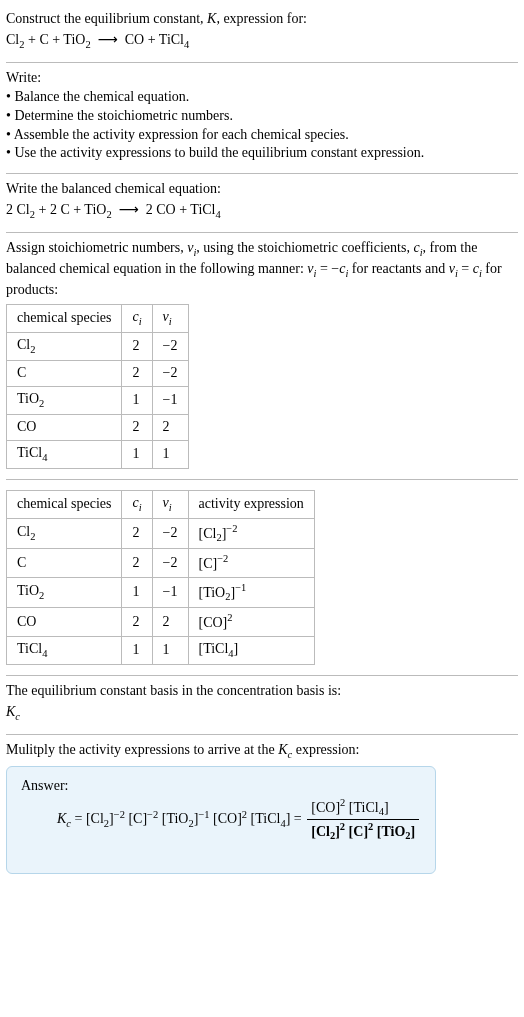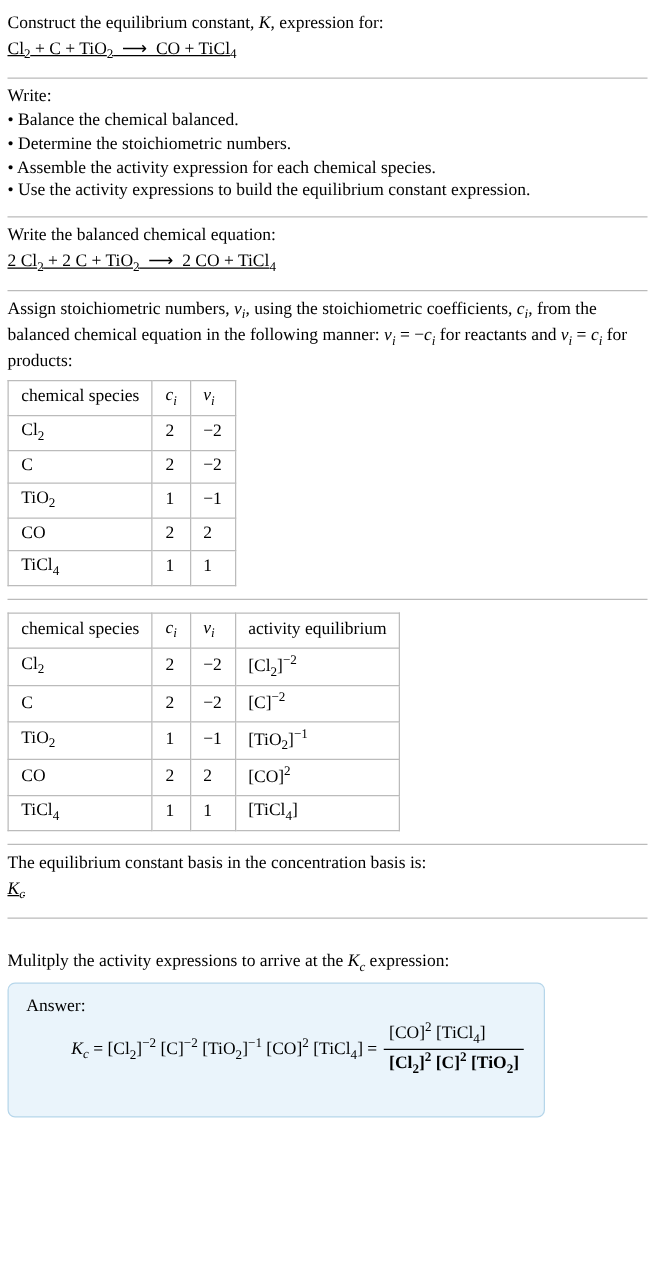--- a/index.html
+++ b/index.html
@@ -10,21 +10,21 @@
     background: #fff;
     margin: 0;
     padding: 4px 6px;
     width: 524px;
     line-height: 1.35;
   }
   .section {
     border-bottom: 1px solid #bbb;
     padding: 6px 0 10px 0;
   }
-  .section.noborder { border-bottom: none; margin-top: 20px; }
+  .section.noborder { border-bottom: none; }
   .sub { vertical-align: sub; font-size: 0.75em; }
   .sup { vertical-align: super; font-size: 0.75em; }
   table.data {
     border-collapse: collapse;
     margin-top: 4px;
   }
   table.data th, table.data td {
     border: 1px solid #bbb;
     padding: 3px 10px;
     text-align: left;
@@ -41,38 +41,38 @@
     display: inline-block;
     margin-top: 4px;
   }
   .frac {
     display: inline-block;
     vertical-align: middle;
     margin: 0 2px;
   }
   .frac .num { display: block; border-bottom: 1px solid #000; padding: 0 4px; }
   .frac .den { display: block; padding: 0 4px; font-weight: bold; }
-  .eqline { margin-top: 2px; text-decoration: underline; }
+  .eqline { margin-top: 2px; }
   .indent { padding-left: 36px; }
 </style>
 </head>
 <body>
 
 <div class="section">
   <div>
     Construct the equilibrium constant, <span class="ital">K</span>, expression for:
   </div>
   <div class="eqline">
     Cl<span class="sub">2</span> + C + TiO<span class="sub">2</span> &nbsp;⟶&nbsp; CO + TiCl<span class="sub">4</span>
   </div>
 </div>
 
 <div class="section">
   <div>Write:</div>
-  <div>• Balance the chemical balanced.</div>
+  <div>• Balance the chemical equation.</div>
   <div>• Determine the stoichiometric numbers.</div>
   <div>• Assemble the activity expression for each chemical species.</div>
   <div>• Use the activity expressions to build the equilibrium constant expression.</div>
 </div>
 
 <div class="section">
   <div>Write the balanced chemical equation:</div>
   <div class="eqline">
     2 Cl<span class="sub">2</span> + 2 C + TiO<span class="sub">2</span> &nbsp;⟶&nbsp; 2 CO + TiCl<span class="sub">4</span>
   </div>
@@ -118,21 +118,21 @@
     </table>
 </div>
 
 <div class="section">
   <table class="data">
     <tbody>
         <tr>
       <th>chemical species</th>
       <th><span class="ital">c<span class="sub">i</span></span></th>
       <th><span class="ital">ν<span class="sub">i</span></span></th>
-      <th>activity equilibrium</th>
+      <th>activity expression</th>
     </tr>
     <tr>
       <td>Cl<span class="sub">2</span></td>
       <td>2</td>
       <td>−2</td>
       <td>[Cl<span class="sub">2</span>]<span class="sup">−2</span></td>
     </tr>
     <tr>
       <td>C</td>
       <td>2</td>

